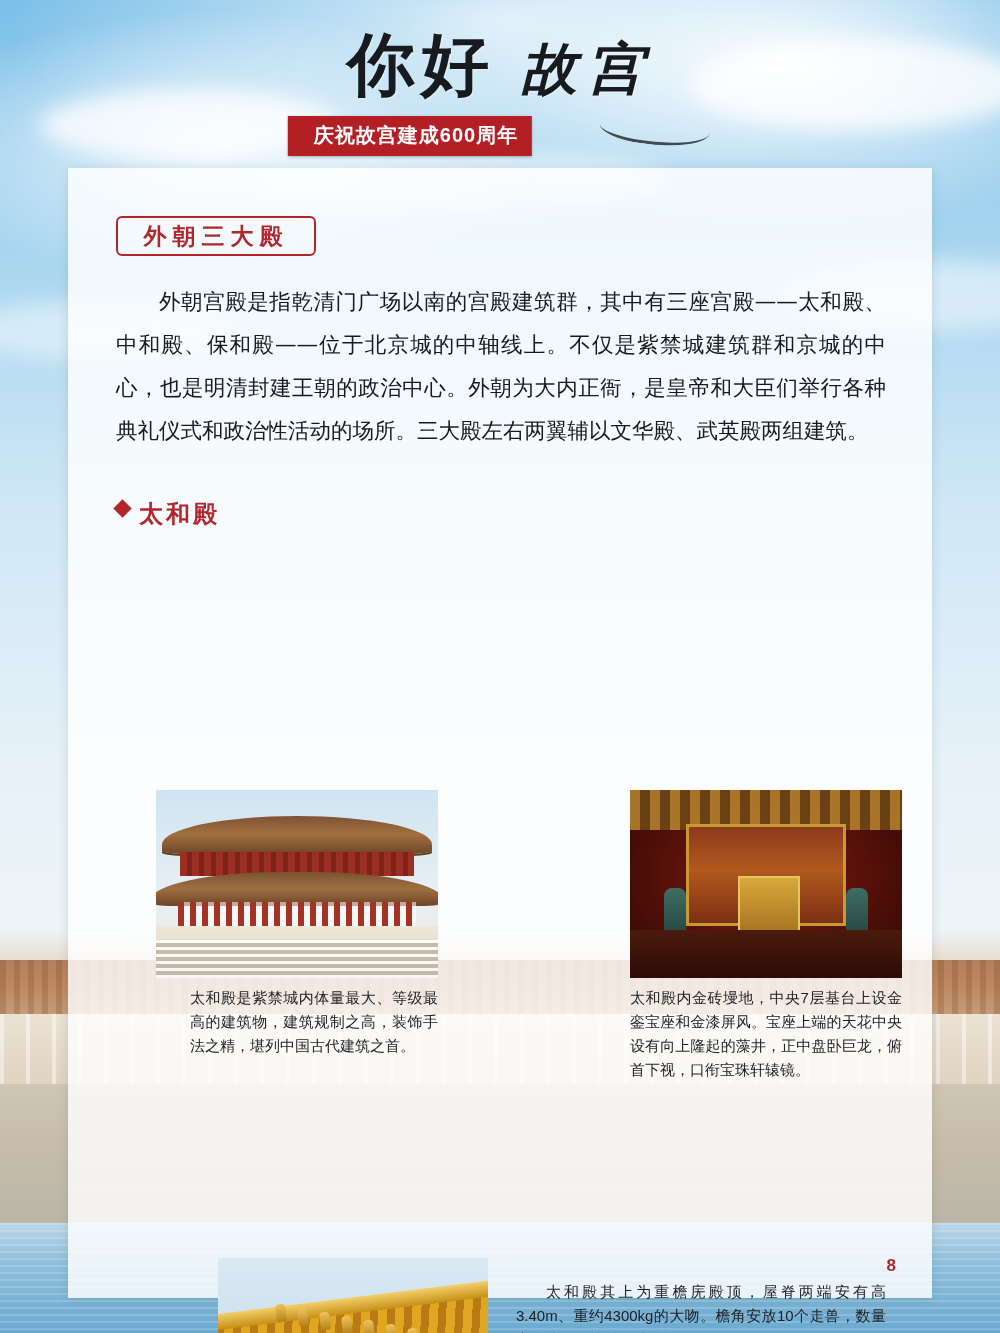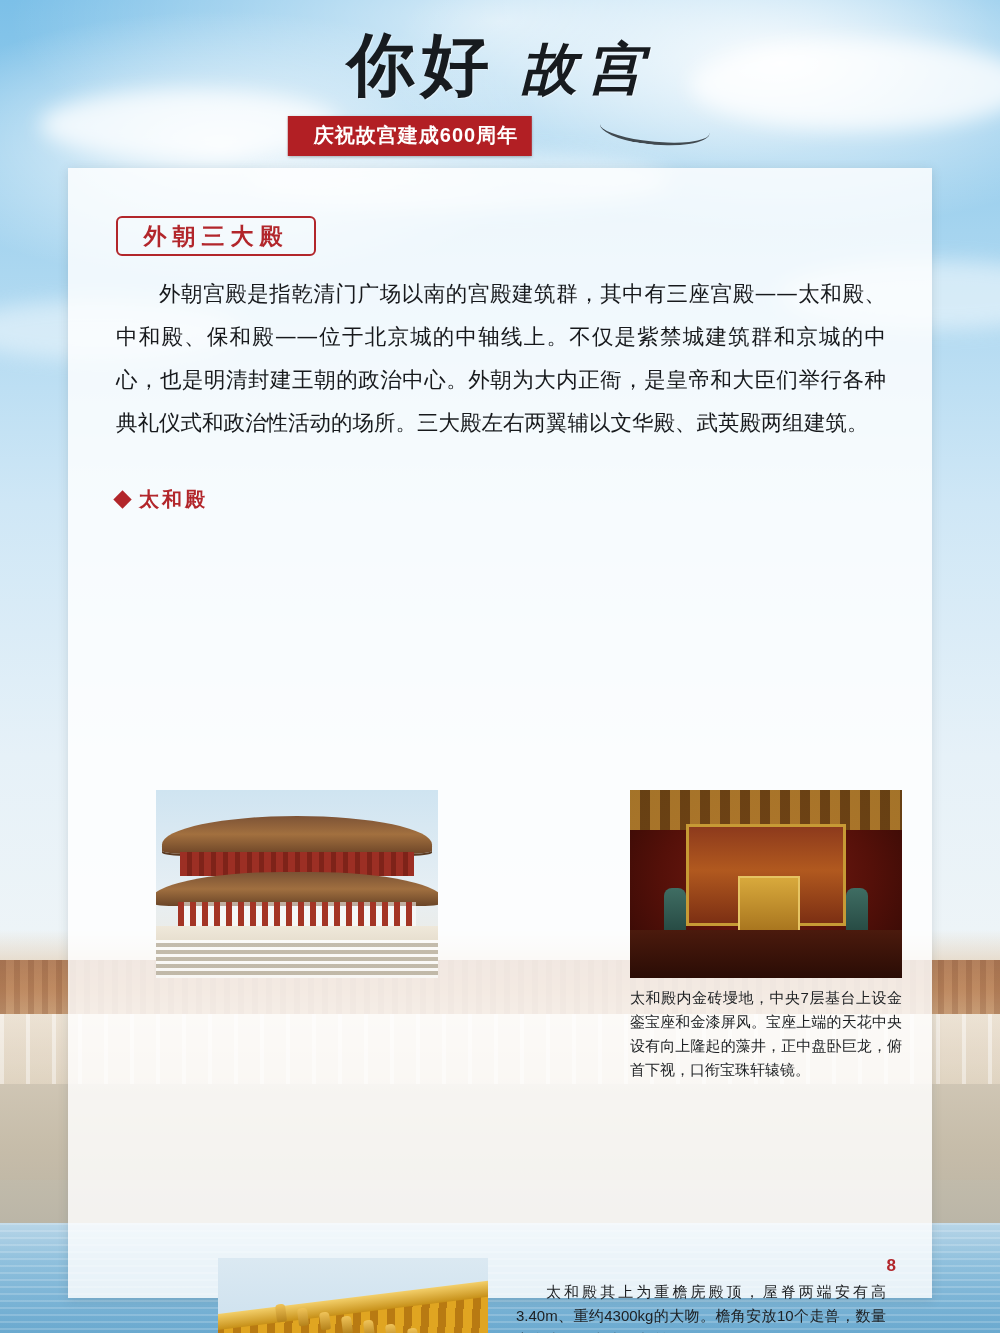--- a/index.html
+++ b/index.html
@@ -176,44 +176,45 @@
     position: absolute;
     left: 48px;
     width: 770px;
     font-family: "DejaVu Serif", serif;
     color: #17191c;
     font-size: 21.5px;
     line-height: 43px;
     text-align: justify;
     text-justify: inter-ideograph;
   }
-  .p1 { top: 104px; }
+  .p1 { top: 112px; }
   .indent { text-indent: 2em; display: block; }
 
   .sub-head {
     position: absolute;
     left: 48px;
     top: 318px;
     display: flex;
     align-items: center;
     gap: 10px;
   }
   .diamond {
     width: 13px;
     height: 13px;
     background: #b2262b;
     transform: rotate(45deg);
     display: inline-block;
   }
   .sub-head .label {
     color: #b2262b;
     font-weight: 700;
-    font-size: 20px;
+    font-size: 24px;
     letter-spacing: 3px;
     font-family: Liberation Sans, sans-serif;
+    margin-top: 12px;
   }
 
   .p2 { top: 356px; }
 
   
   .fig {
     position: absolute;
   }
   .fig .frame {
     width: 100%;
@@ -380,20 +381,21 @@
       <div class="frame">
         <div class="hall-sky"></div>
         <div class="hall-roof-top"></div>
         <div class="hall-body"></div>
         <div class="hall-roof-bot"></div>
         <div class="hall-col"></div>
         <div class="hall-terrace"></div>
         <div class="hall-steps"></div>
       </div>
     </div>
+    <div class="cap cap1">太和殿是紫禁城内体量最大、等级最高的建筑物，建筑规制之高，装饰手法之精，堪列中国古代建筑之首。</div>
 
     <div class="fig fig2">
       <div class="frame">
         <div class="throne-bg"></div>
         <div class="throne-ceil"></div>
         <div class="throne-screen"></div>
         <div class="throne-seat"></div>
         <div class="urn l"></div>
         <div class="urn r"></div>
         <div class="throne-floor"></div>

